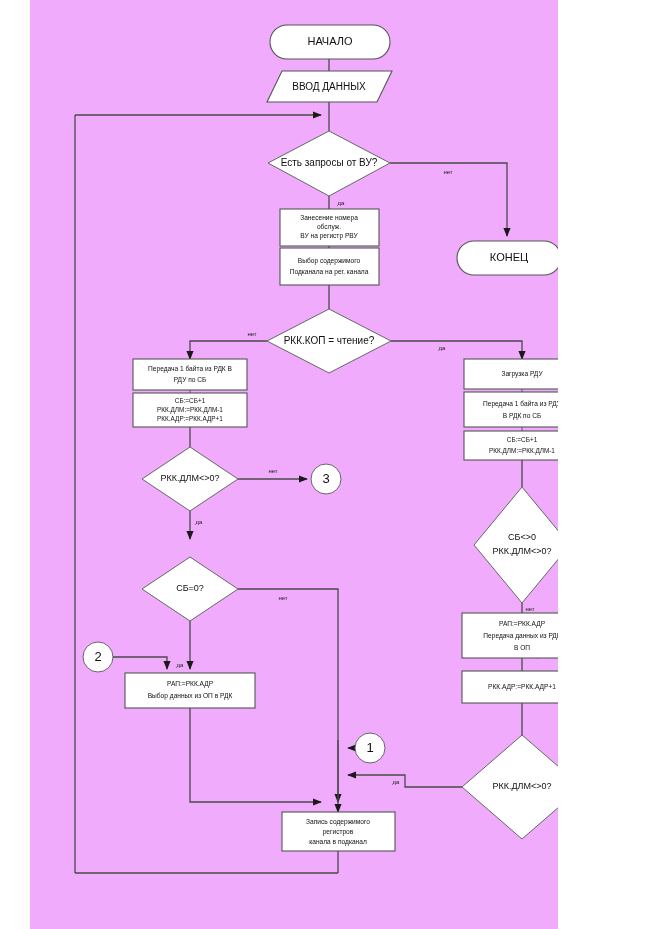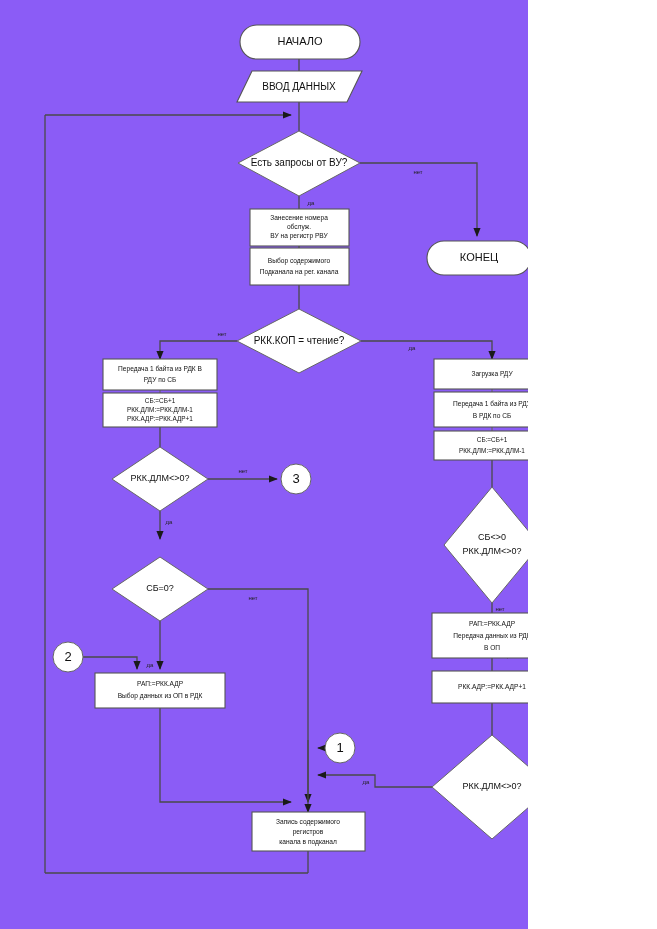--- a/index.html
+++ b/index.html
@@ -8,22 +8,23 @@
     padding: 0;
     background: #ffffff;
   }
   body {
     font-family: "Liberation Sans", "DejaVu Sans", sans-serif;
   }
   #canvas-wrap {
     position: relative;
     width: 528px;
     height: 929px;
-    background: #8b5cf6;
+    background: #f0abfc;
     overflow: hidden;
+    margin-left: 30px;
   }
   svg#flow {
     display: block;
     width: 657px;
     height: 929px;
   }
   .shape {
     fill: #ffffff;
     stroke: #666666;
     stroke-width: 1;

